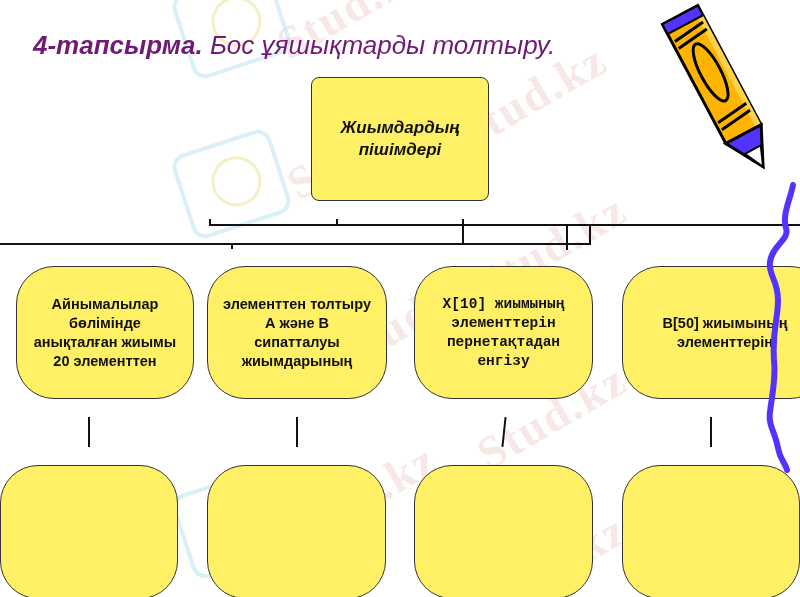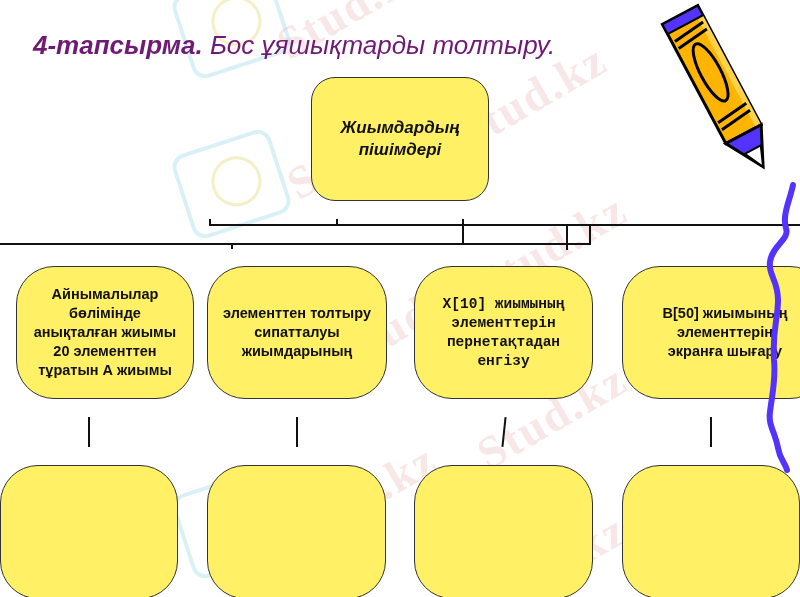--- a/index.html
+++ b/index.html
@@ -26,21 +26,21 @@
     position: absolute; left: 33px; top: 30px; font-size: 26px; font-style: italic;
     color: #701a75; white-space: nowrap;
   }
   .title .bold { font-weight: bold; }
   .box {
     position: absolute; background: #fff066; border: 1px solid #333;
     border-radius: 38px; display: flex; align-items: center; justify-content: center;
     text-align: center; font-weight: bold; font-size: 14.5px; line-height: 19px;
     color: #111; box-sizing: border-box; padding: 4px;
   }
-  .box.root { font-style: italic; font-size: 17px; line-height: 22px; border-radius: 24px; }
+  .box.root { font-style: italic; font-size: 17px; line-height: 22px; border-radius: 8px; }
   .line { position: absolute; background: #111; }
   .pencil { position: absolute; left: 640px; top: 0; }
 </style>
 </head>
 <body>
 
 <div class="wm-logo" style="left:180px;top:-20px;"></div>
 <div class="wm-logo" style="left:180px;top:140px;"></div>
 <div class="wm-logo" style="left:180px;top:480px;"></div>
 <div class="wm-text" style="left:270px;top:-20px;">Stud.kz</div>
@@ -71,43 +71,42 @@
 <div class="line" style="left:462px;top:219px;width:2px;height:26px;"></div>
 <div class="line" style="left:566px;top:224px;width:2px;height:26px;"></div>
 <div class="line" style="left:589px;top:224px;width:2px;height:21px;"></div>
 
 <div class="box" style="left:16px;top:266px;width:178px;height:133px;">
   <div>
     <div>Айнымалылар</div>
     <div>бөлімінде</div>
     <div>анықталған жиымы</div>
     <div>20 элементтен</div>
-    <div>тұратын А жиымы</div>
   </div>
 </div>
 <div class="box" style="left:207px;top:266px;width:180px;height:133px;">
   <div>
     <div style="white-space:nowrap;">элементтен толтыру</div>
+    <div>А және В</div>
     <div>сипатталуы</div>
     <div>жиымдарының</div>
   </div>
 </div>
 <div class="box" style="left:414px;top:266px;width:179px;height:133px;font-family:Liberation Mono, monospace;">
   <div>
     <div>X[10] жиымының</div>
     <div>элементтерін</div>
     <div>пернетақтадан</div>
     <div>енгізу</div>
   </div>
 </div>
 <div class="box" style="left:622px;top:266px;width:206px;height:133px;">
   <div>
     <div>B[50] жиымының</div>
     <div>элементтерін</div>
-    <div>экранға шығару</div>
   </div>
 </div>
 
 <div class="line" style="left:88px;top:417px;width:2px;height:30px;"></div>
 <div class="line" style="left:296px;top:417px;width:2px;height:30px;"></div>
 <div class="line" style="left:503px;top:417px;width:2px;height:30px;transform:rotate(6deg);"></div>
 <div class="line" style="left:710px;top:417px;width:2px;height:30px;"></div>
 
 <div class="box" style="left:0;top:465px;width:178px;height:134px;">
     <span></span>

